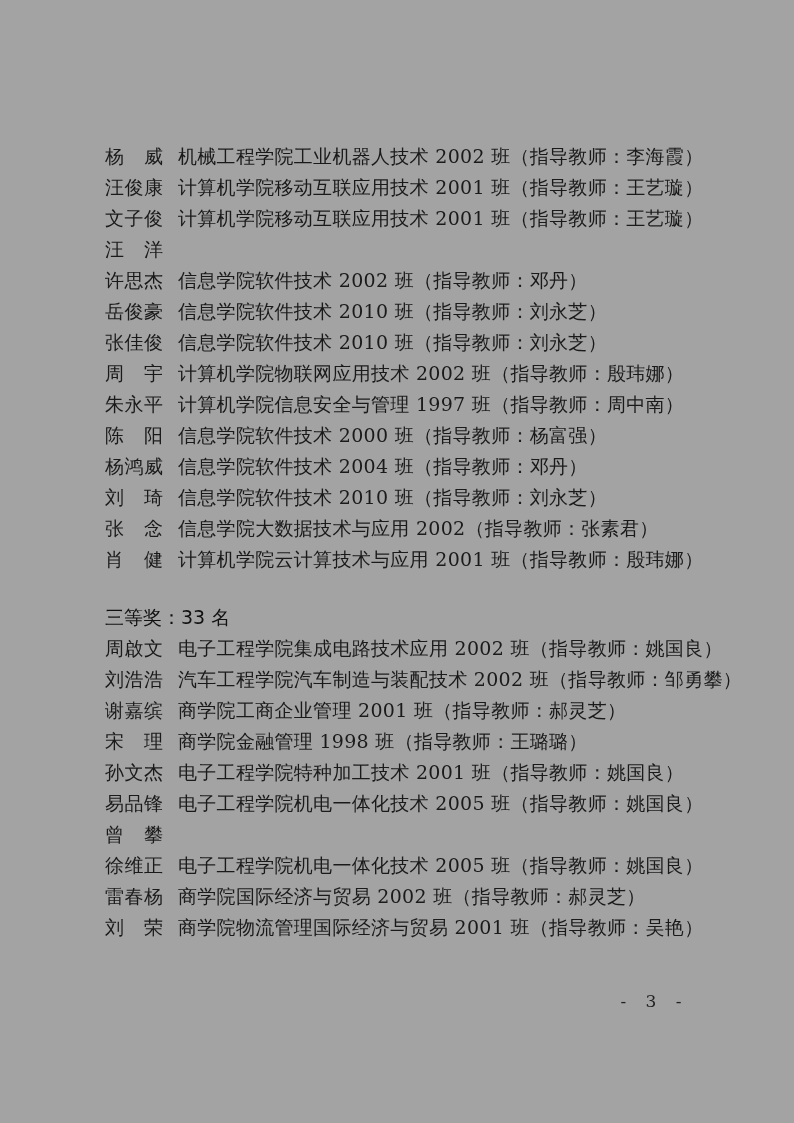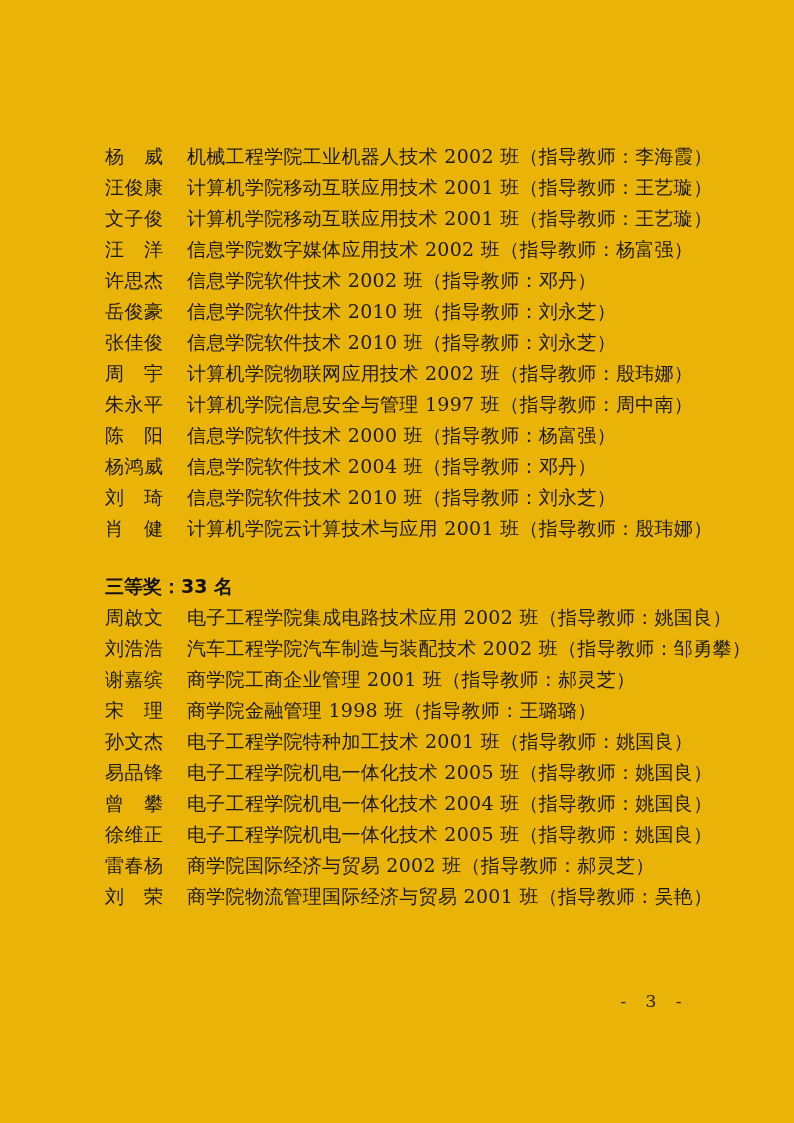--- a/index.html
+++ b/index.html
@@ -1,20 +1,20 @@
 <!DOCTYPE html>
 <html><head>
 <meta charset="utf-8">
 <style>
   html, body { margin: 0; padding: 0; background: #ffffff; }
   .page {
     position: relative;
     width: 794px;
     height: 1123px;
-    background: #eab308;
+    background: #a3a3a3;
     overflow: hidden;
     font-family: "DejaVu Serif", serif;
     color: #1a1a1a;
   }
   .content {
     position: absolute;
     left: 105px;
     top: 141px;
     width: 640px;
   }
@@ -25,25 +25,24 @@
     font-size: 19px;
     white-space: nowrap;
   }
   .entry-name {
     flex: 0 0 73px;
     letter-spacing: 0.5px;
   }
   .entry-detail {
     flex: 1;
     letter-spacing: 0.3px;
-    margin-left: 9px;
   }
   .section-heading {
     font-family: "DejaVu Sans", sans-serif;
-    font-weight: bold;
+    font-weight: normal;
     font-size: 19px;
     height: 31px;
     line-height: 31px;
     margin: 27px 0 0 0;
     color: #111;
   }
   .page-number {
     position: absolute;
     top: 991px;
     left: 596px;
@@ -69,21 +68,20 @@
       <div class="entry">
         <span class="entry-name">汪俊康</span>
         <span class="entry-detail">计算机学院移动互联应用技术 2001 班（指导教师：王艺璇）</span>
       </div>
       <div class="entry">
         <span class="entry-name">文子俊</span>
         <span class="entry-detail">计算机学院移动互联应用技术 2001 班（指导教师：王艺璇）</span>
       </div>
       <div class="entry">
         <span class="entry-name">汪　洋</span>
-        <span class="entry-detail">信息学院数字媒体应用技术 2002 班（指导教师：杨富强）</span>
       </div>
       <div class="entry">
         <span class="entry-name">许思杰</span>
         <span class="entry-detail">信息学院软件技术 2002 班（指导教师：邓丹）</span>
       </div>
       <div class="entry">
         <span class="entry-name">岳俊豪</span>
         <span class="entry-detail">信息学院软件技术 2010 班（指导教师：刘永芝）</span>
       </div>
       <div class="entry">
@@ -102,20 +100,24 @@
         <span class="entry-name">陈　阳</span>
         <span class="entry-detail">信息学院软件技术 2000 班（指导教师：杨富强）</span>
       </div>
       <div class="entry">
         <span class="entry-name">杨鸿威</span>
         <span class="entry-detail">信息学院软件技术 2004 班（指导教师：邓丹）</span>
       </div>
       <div class="entry">
         <span class="entry-name">刘　琦</span>
         <span class="entry-detail">信息学院软件技术 2010 班（指导教师：刘永芝）</span>
+      </div>
+      <div class="entry">
+        <span class="entry-name">张　念</span>
+        <span class="entry-detail">信息学院大数据技术与应用 2002（指导教师：张素君）</span>
       </div>
       <div class="entry">
         <span class="entry-name">肖　健</span>
         <span class="entry-detail">计算机学院云计算技术与应用 2001 班（指导教师：殷玮娜）</span>
       </div>
     </div>
 
     <div>
       <h2 class="section-heading">三等奖：33 名</h2>
       <div class="entry">
@@ -137,21 +139,20 @@
       <div class="entry">
         <span class="entry-name">孙文杰</span>
         <span class="entry-detail">电子工程学院特种加工技术 2001 班（指导教师：姚国良）</span>
       </div>
       <div class="entry">
         <span class="entry-name">易品锋</span>
         <span class="entry-detail">电子工程学院机电一体化技术 2005 班（指导教师：姚国良）</span>
       </div>
       <div class="entry">
         <span class="entry-name">曾　攀</span>
-        <span class="entry-detail">电子工程学院机电一体化技术 2004 班（指导教师：姚国良）</span>
       </div>
       <div class="entry">
         <span class="entry-name">徐维正</span>
         <span class="entry-detail">电子工程学院机电一体化技术 2005 班（指导教师：姚国良）</span>
       </div>
       <div class="entry">
         <span class="entry-name">雷春杨</span>
         <span class="entry-detail">商学院国际经济与贸易 2002 班（指导教师：郝灵芝）</span>
       </div>
       <div class="entry">

